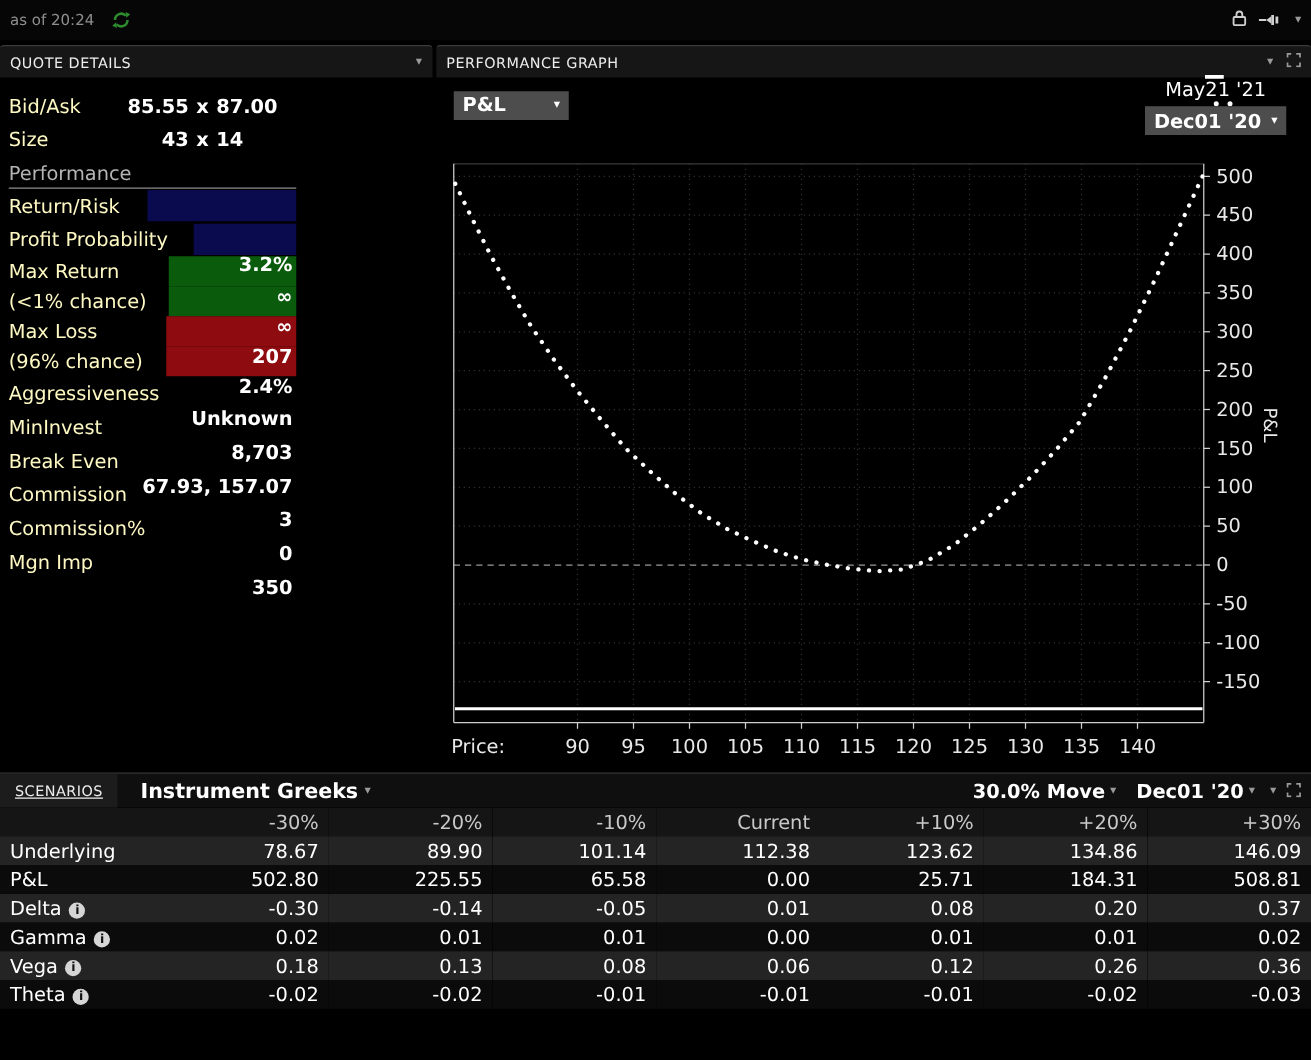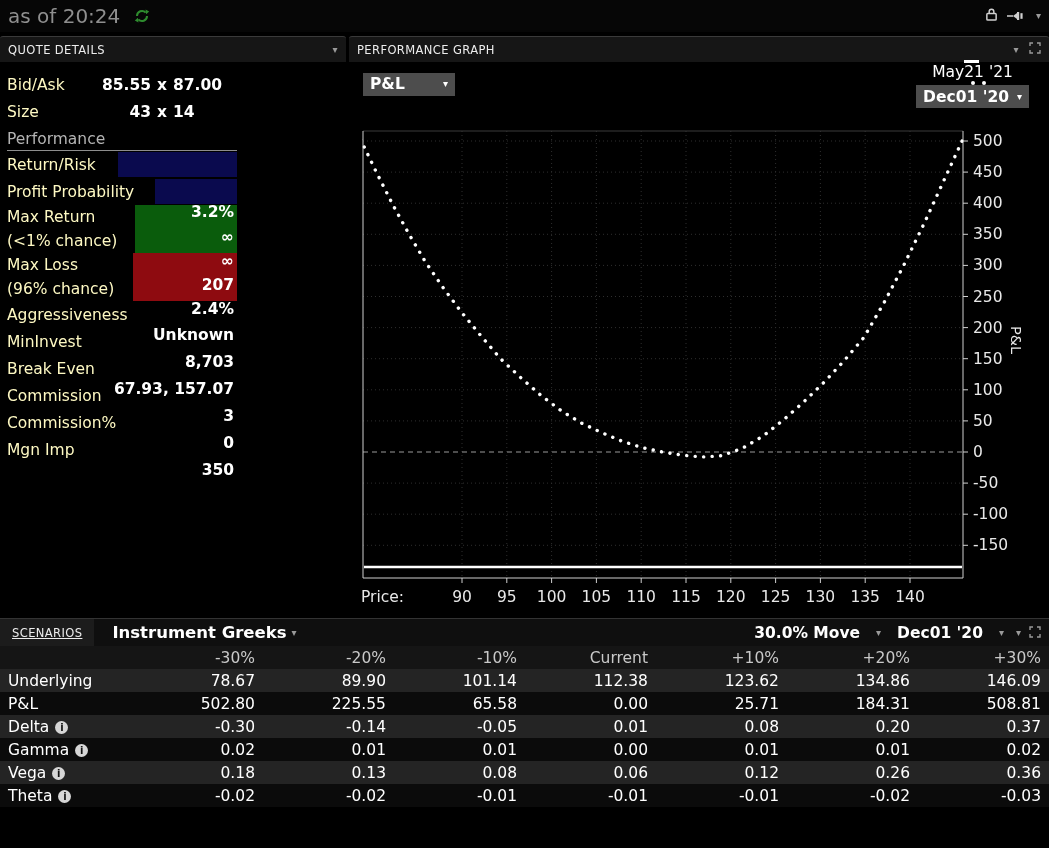--- a/index.html
+++ b/index.html
@@ -2,21 +2,21 @@
 <html><head>
 <meta charset="utf-8">
 <style>
   * { margin:0; padding:0; box-sizing:border-box; }
   html,body { background:#000; }
   body { font-family:"DejaVu Sans","Liberation Sans",sans-serif; }
   .screen { position:relative; width:1049px; height:848px; background:#000; overflow:hidden; color:#fff; }
 
   
   .topbar { position:absolute; left:0; top:0; width:1049px; height:32px; display:flex; align-items:center; padding:0 8px; background:#060606; }
-  .asof { color:#8f8f8f; font-size:20px; }
+  .asof { color:#8f8f8f; font-size:12px; }
   .refresh { margin-left:14px; display:flex; align-items:center; cursor:pointer; }
   .topbar-right { margin-left:auto; display:flex; align-items:center; gap:9px; }
   .caret { color:#9a9a9a; font-size:10px; line-height:1; }
 
   
   .panel { position:absolute; background:#000; }
   .panel-header { height:26px; background:#161616; border-top:1px solid #3a3a3a; border-radius:3px 3px 0 0;
                   display:flex; align-items:center; padding:0 8px; font-size:11.5px; letter-spacing:.4px; color:#ededed; }
   .panel-header .spacer { flex:1; }
   .quote-panel  { left:0;   top:36; width:346px; height:578px; }
@@ -48,21 +48,21 @@
   .legend .dots { display:inline-flex; gap:7px; margin:0 14px 0 26px; }
   .legend .dots i { width:4px; height:4px; border-radius:50%; background:#fff; }
   .legend .date-btn { font-size:15.5px; }
   svg text { font-family:"DejaVu Sans","Liberation Sans",sans-serif; }
 
   
   .scen-bar { height:28px; background:#0f0f0f; border-top:1px solid #333; display:flex; align-items:center; padding-right:8px; }
   .scen-title-block { background:#1c1c1c; height:100%; display:flex; align-items:center; padding:0 12px; font-size:11.5px; letter-spacing:.4px; color:#ededed;text-decoration:underline; }
   .greeks-dd { margin-left:18px; font-size:16.5px; font-weight:bold; display:flex; align-items:center; gap:5px; cursor:pointer; }
   .scen-bar .spacer { flex:1; }
-  .scen-dd { font-size:15.5px; font-weight:bold; display:flex; align-items:center; gap:16px; margin-left:16px; cursor:pointer; }
+  .scen-dd { font-size:15.5px; font-weight:bold; display:flex; align-items:center; gap:4px; margin-left:16px; cursor:pointer; }
   .scen-table { width:100%; border-collapse:collapse; table-layout:fixed; font-size:15.5px; }
   .scen-table td, .scen-table th { height:23px; padding:0 8px 0 0; white-space:nowrap; overflow:hidden; }
   .scen-table th { color:#c9c9c9; font-weight:normal; text-align:right; background:#151515; }
   .scen-table td { text-align:right; color:#fff; }
   .scen-table td.rowlabel { text-align:left; padding-left:8px; }
   .scen-table tr.odd td { background:#242424; }
   .scen-table tr.even td { background:#0b0b0b; }
   .info-i { display:inline-block; width:13px; height:13px; border-radius:50%; background:#d6d6d6; color:#111;
             font-size:10px; font-weight:bold; line-height:13px; text-align:center; margin-left:6px; vertical-align:1px; cursor:pointer; }
 </style>

